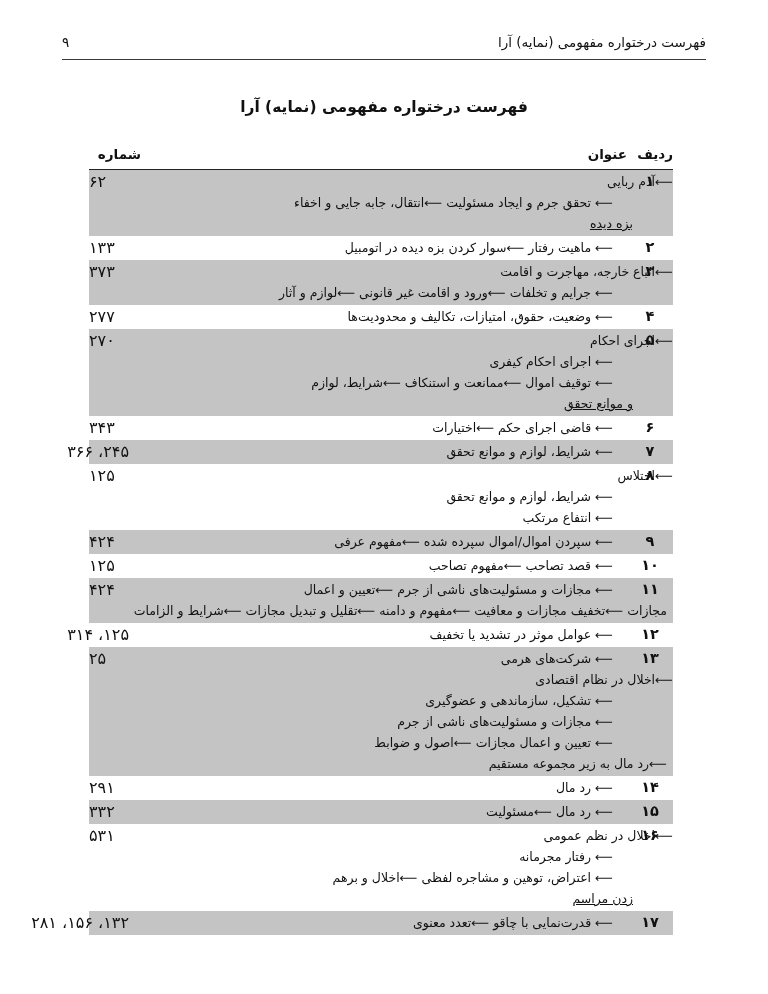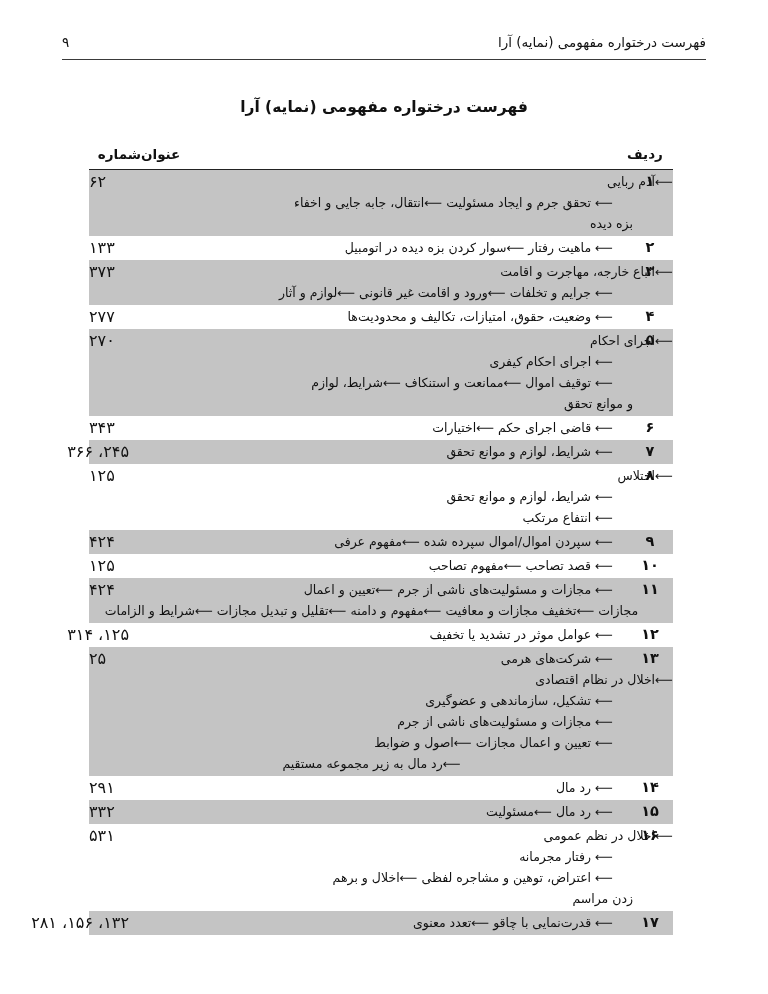--- a/index.html
+++ b/index.html
@@ -37,22 +37,22 @@
     position:absolute; top:146px; left:89px; width:584px;
     direction:rtl;
     font-size:12.5px;
   }
   .thead {
     display:flex; align-items:flex-end;
     font-weight:bold; font-size:13.5px;
     padding-bottom:7px;
     border-bottom:1.4px solid #222;
   }
-  .th-row   { width:46px; text-align:left; }
-  .th-title { flex:1; text-align:left; }
+  .th-row   { width:46px; text-align:right; }
+  .th-title { flex:1; text-align:right; }
   .th-num   { width:52px; text-align:right; }
 
   .tbody { width:100%; }
   .row {
     position:relative;
     padding:1px 0 2px 0;
     min-height:22px;
   }
   .row.shaded { background:#c4c4c4; }
 
@@ -68,22 +68,22 @@
     white-space:nowrap;
   }
   .lines { width:100%; }
   .line {
     line-height:21px;
     white-space:nowrap;
     direction:rtl;
   }
   .line.title       { text-align:right; }
   .line.sub         { text-align:right; padding:0 60px 0 60px; }
-  .line.cont-indent { text-align:right; padding-right:40px; }
-  .line.cont-flush  { text-align:center; padding-right:19px; }
+  .line.cont-indent { text-align:right; padding-right:40px;text-decoration:underline; }
+  .line.cont-flush  { text-align:right; padding-right:6px; }
 </style>
 </head>
 <body>
 
 <div class="page">
 
   <div class="page-header">
     <span class="hdr-title">فهرست درختواره مفهومی (نمایه) آرا</span>
     <span class="hdr-page">۹</span>
   </div>

